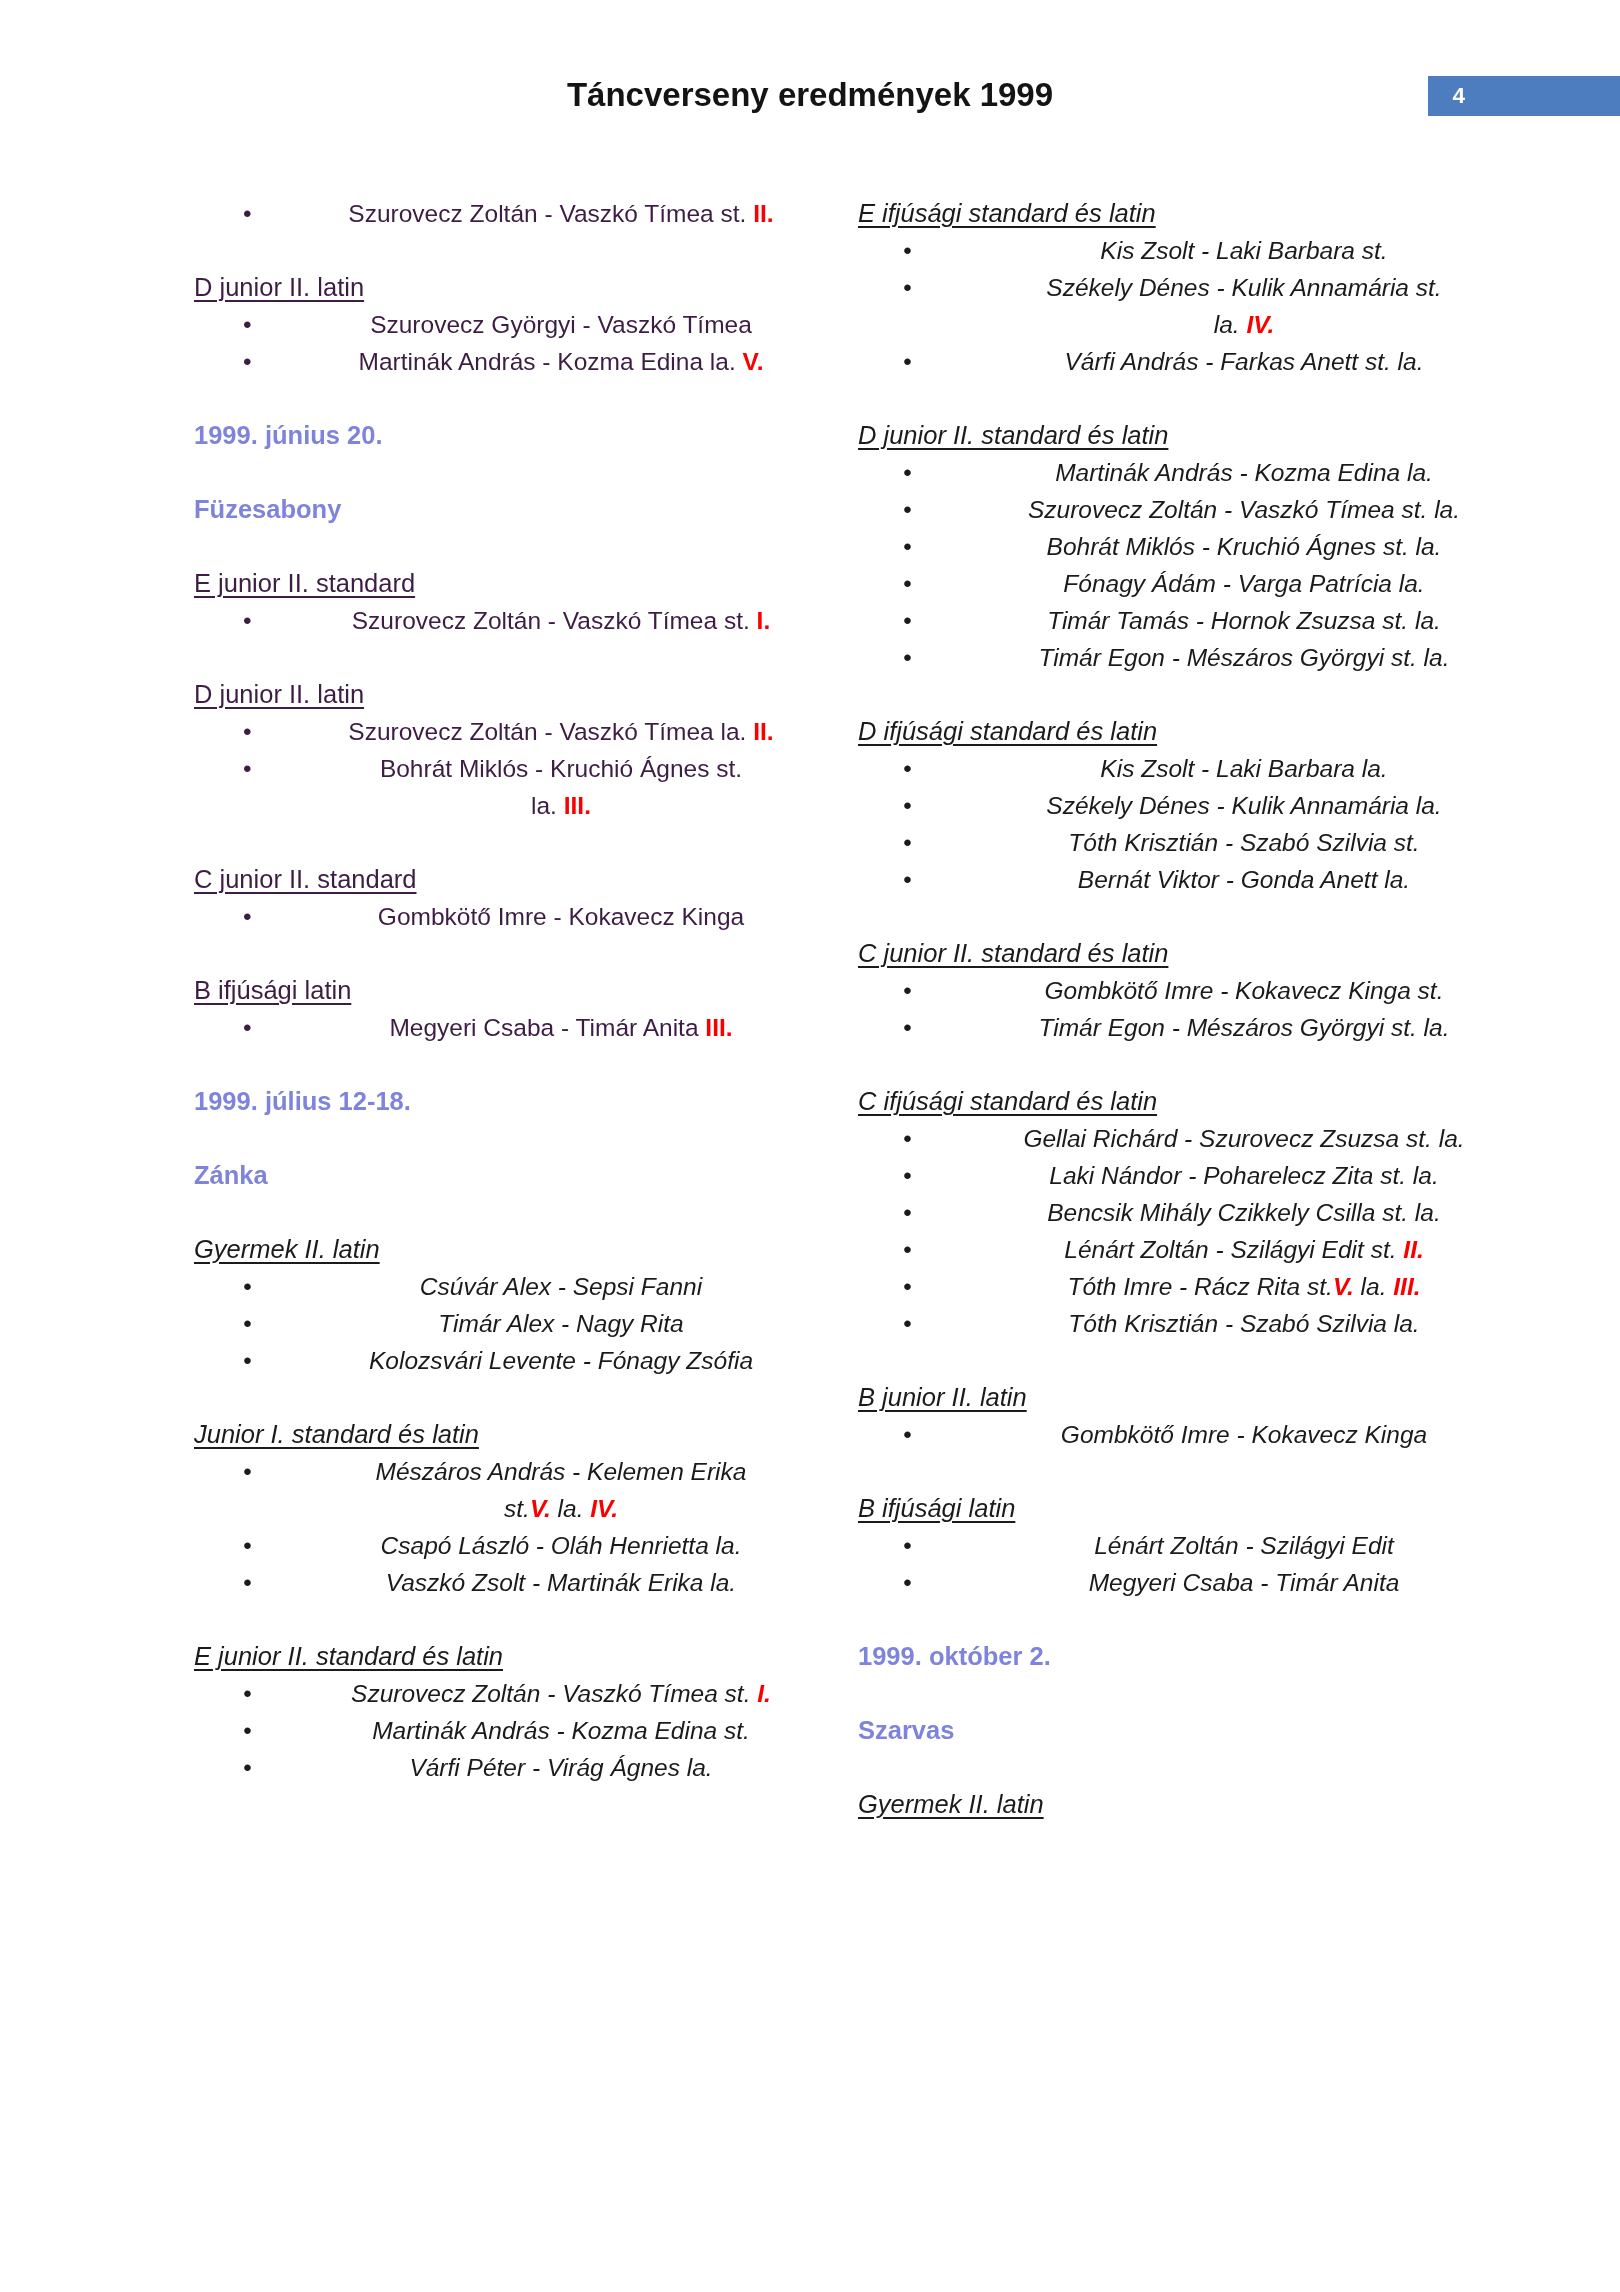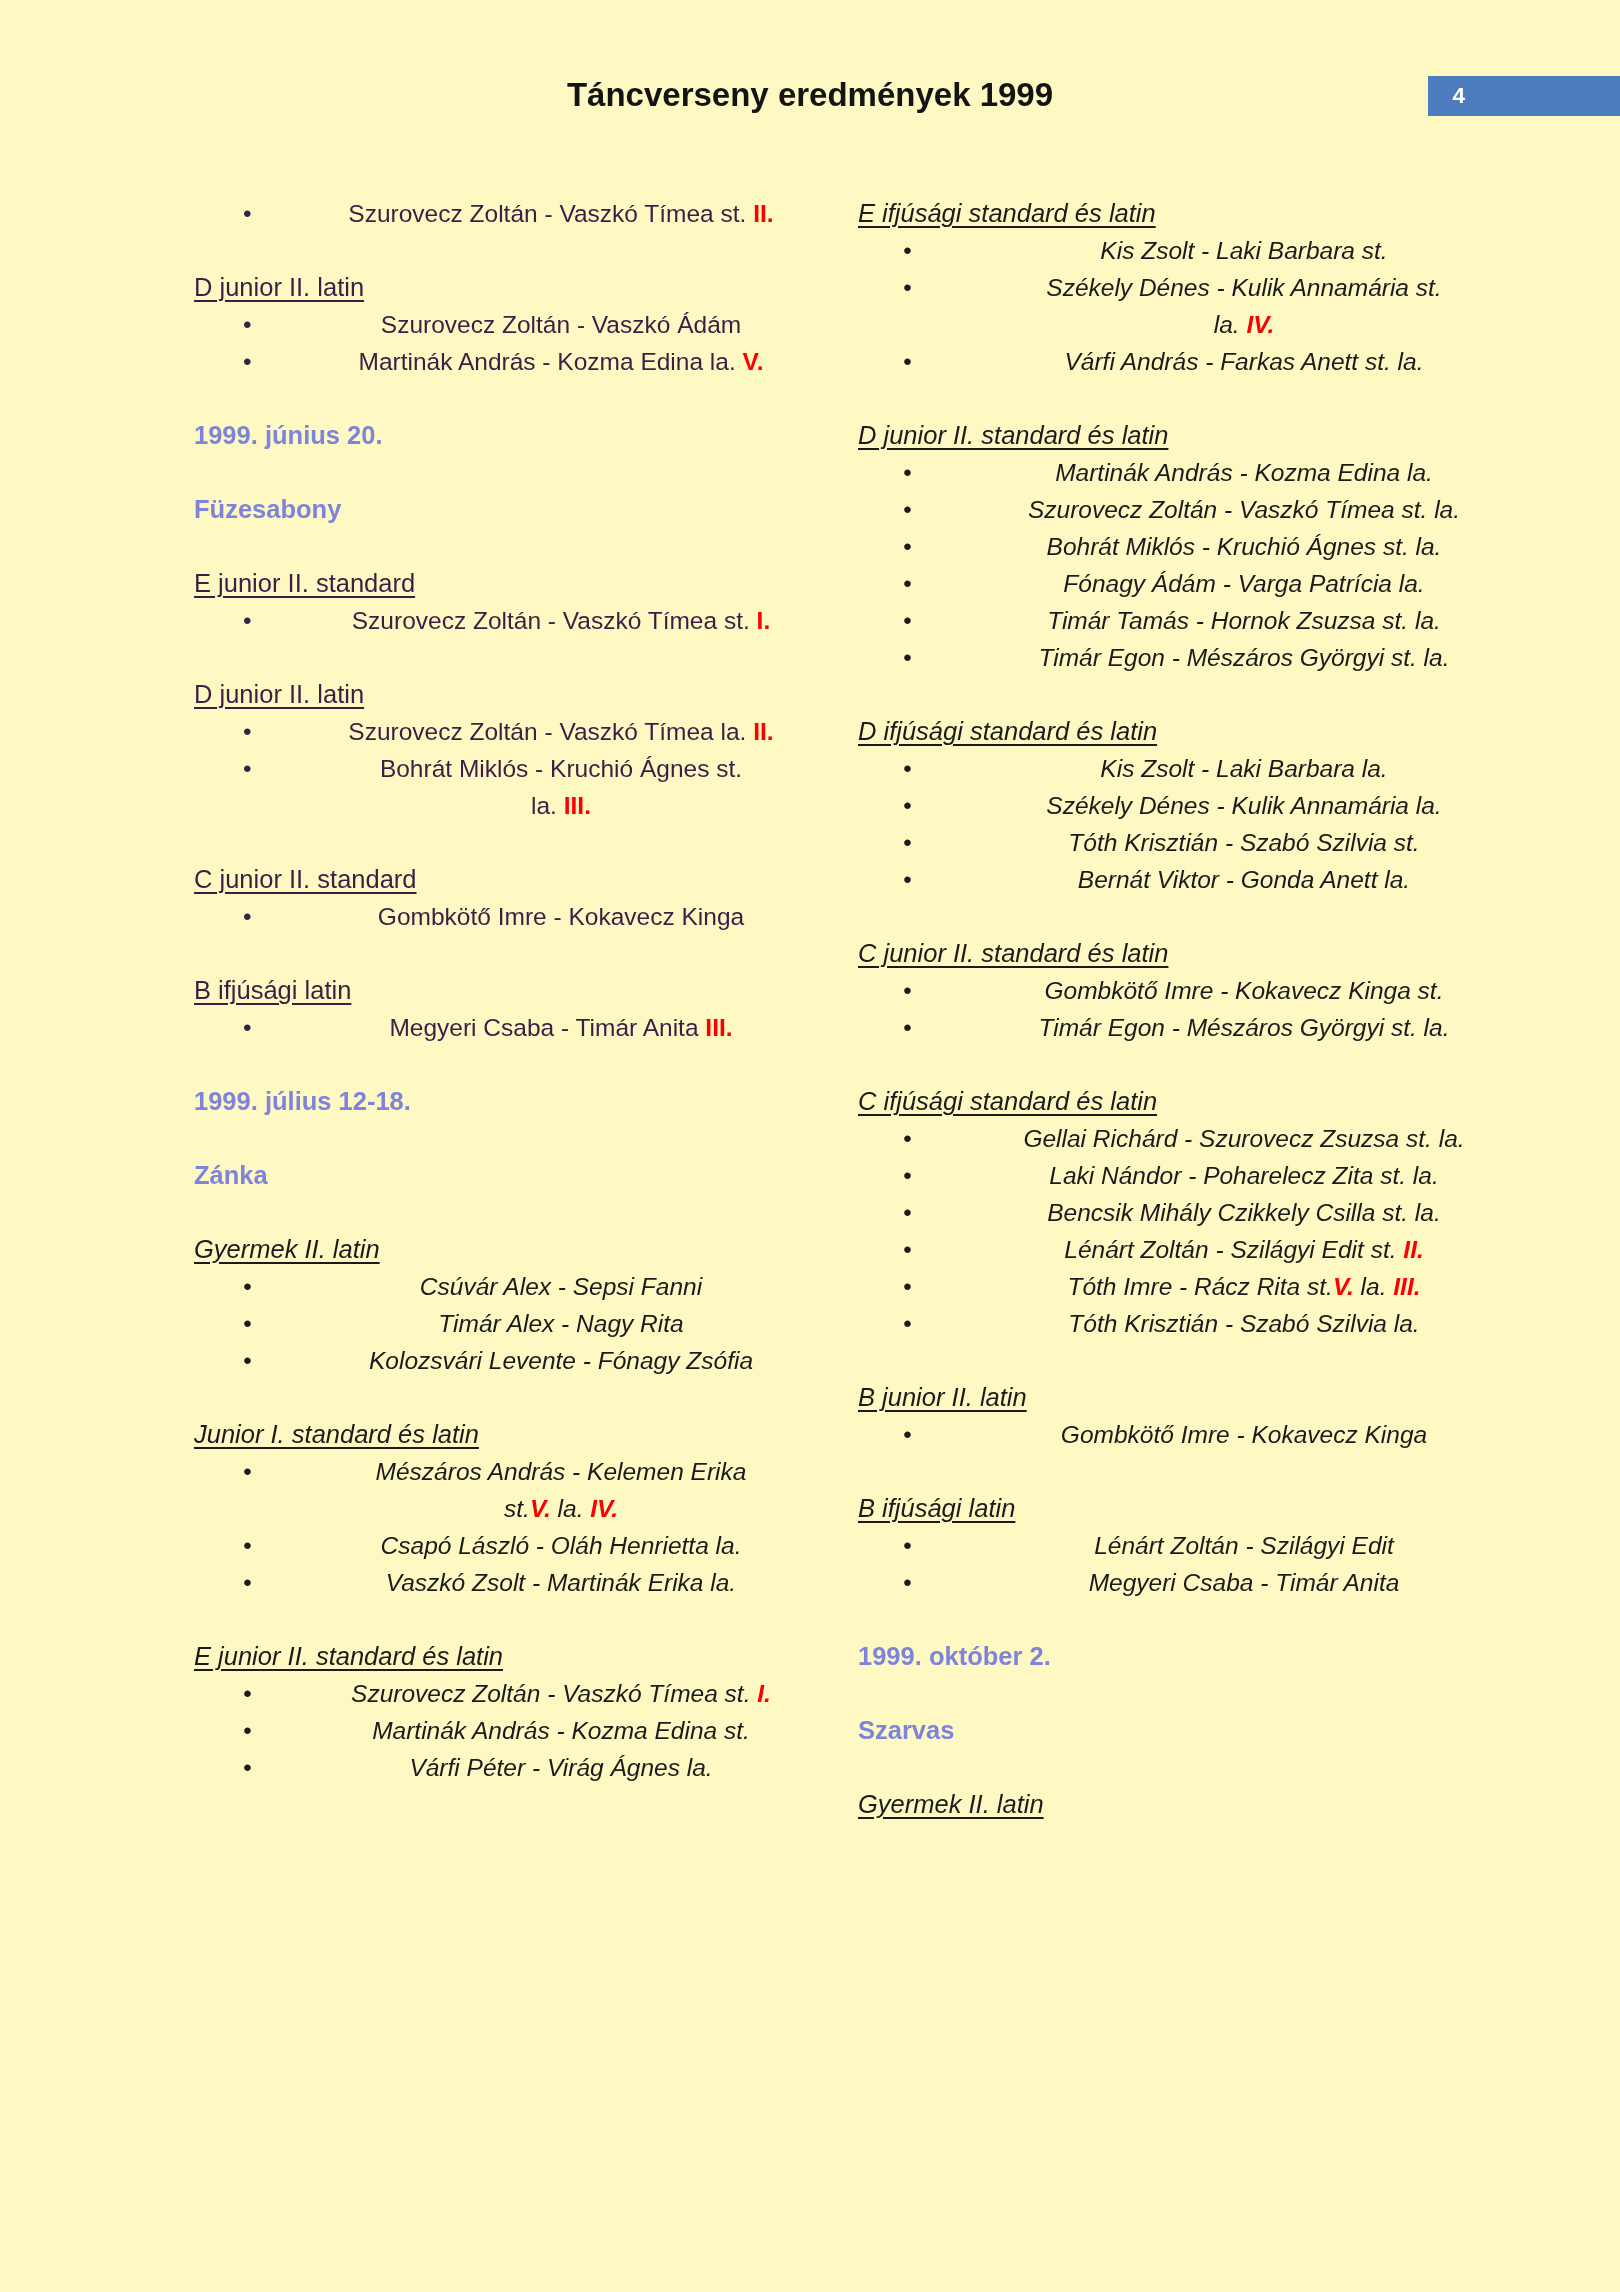--- a/index.html
+++ b/index.html
@@ -1,19 +1,19 @@
 <!DOCTYPE html>
 <html style="--accent_blue: #4e7dbf; --date_blue: #7e83dc; --purple: #3e1d45; --black: #1b1b1b; --red: #fa0000;"><head>
 <meta charset="utf-8">
 <style>
   html,body{margin:0;padding:0;background:#e8e8e8;}
   .page{
     position:relative;
     width:1620px;height:2293px;
-    background:#fef9c3;
+    background:#ffffff;
     font-family:"Liberation Sans",sans-serif;
     color:var(--black,#1b1b1b);
     overflow:hidden;
     margin:0 auto;
   }
   .doc-title{
     position:absolute;top:74px;left:0;width:100%;
     margin:0;text-align:center;
     font-size:33px;line-height:41px;font-weight:700;
     color:#141414;letter-spacing:0;
@@ -71,21 +71,21 @@
       <ul class="list purple">
         <li>
           <span class="dot">•</span>
           <span class="line"><span>Szurovecz Zoltán - Vaszkó Tímea st. </span><span class="placement">II.</span></span>
         </li>
       </ul>
       <div class="heading purple">D junior II. latin</div>
       <ul class="list purple">
         <li>
           <span class="dot">•</span>
-          <span class="line"><span>Szurovecz Zoltán - Vaszkó Ádám</span></span>
+          <span class="line"><span>Szurovecz Györgyi - Vaszkó Tímea</span></span>
         </li>
         <li>
           <span class="dot">•</span>
           <span class="line"><span>Martinák András - Kozma Edina la. </span><span class="placement">V.</span></span>
         </li>
       </ul>
       <div class="date ">1999. június 20.</div>
       <div class="city ">Füzesabony</div>
       <div class="heading purple">E junior II. standard</div>
       <ul class="list purple">

